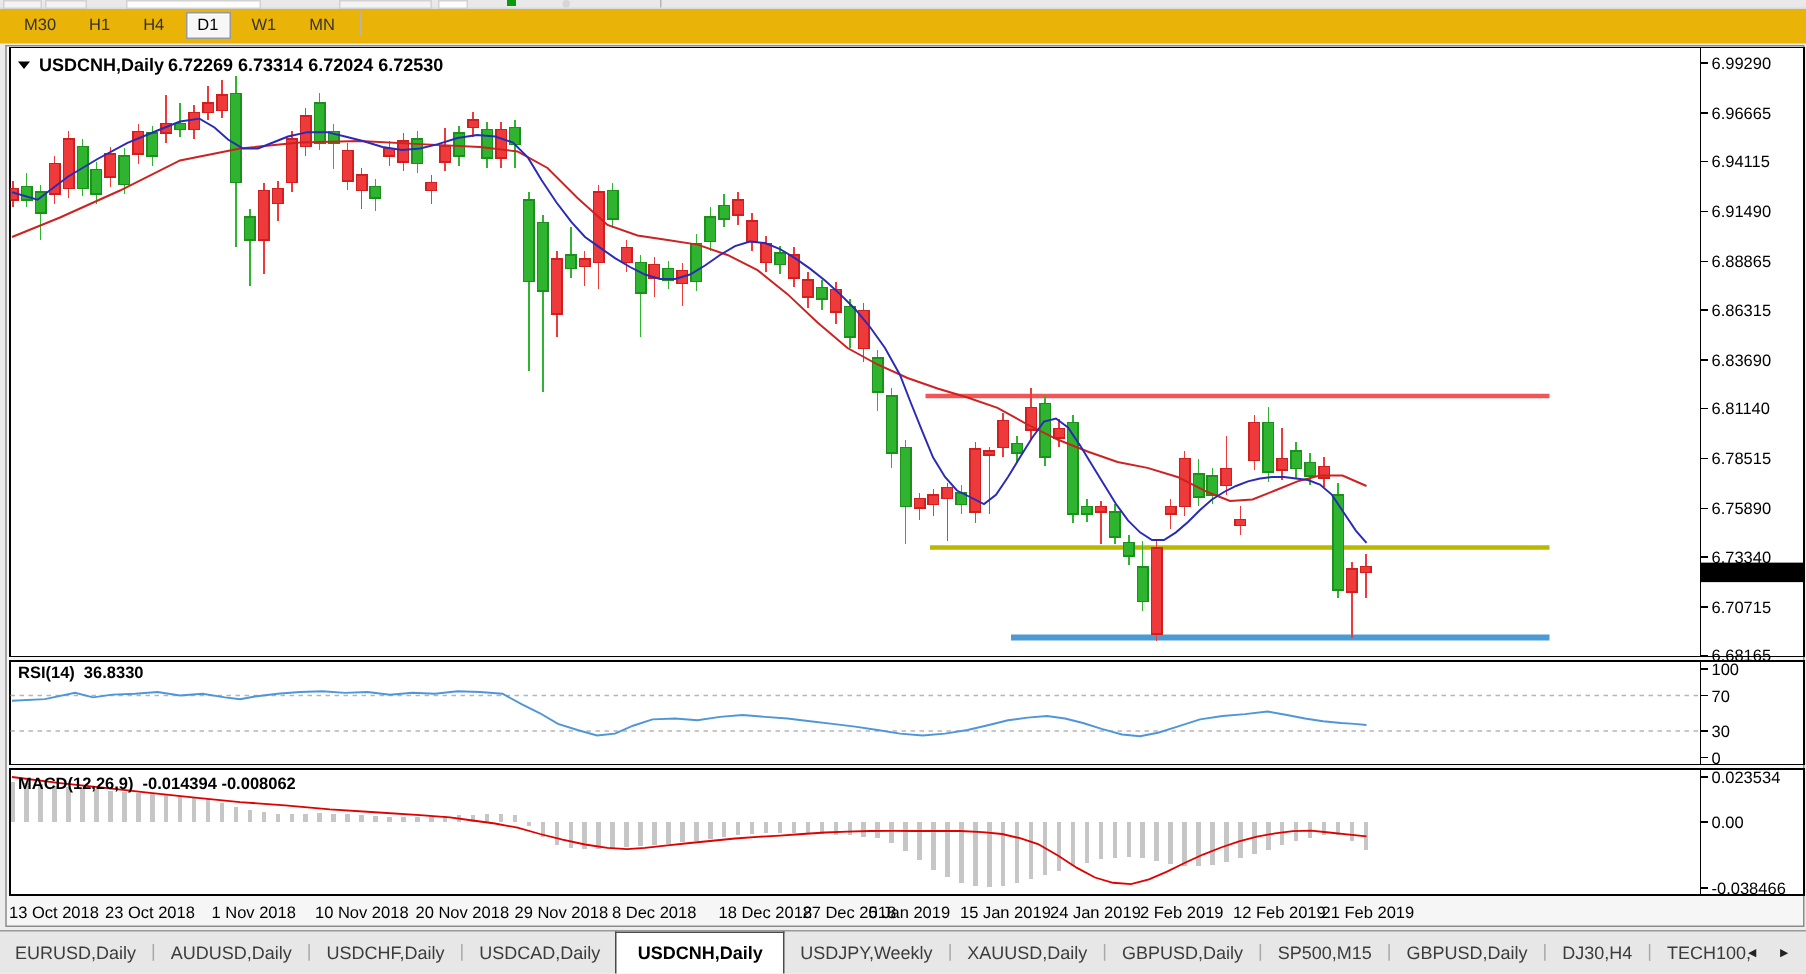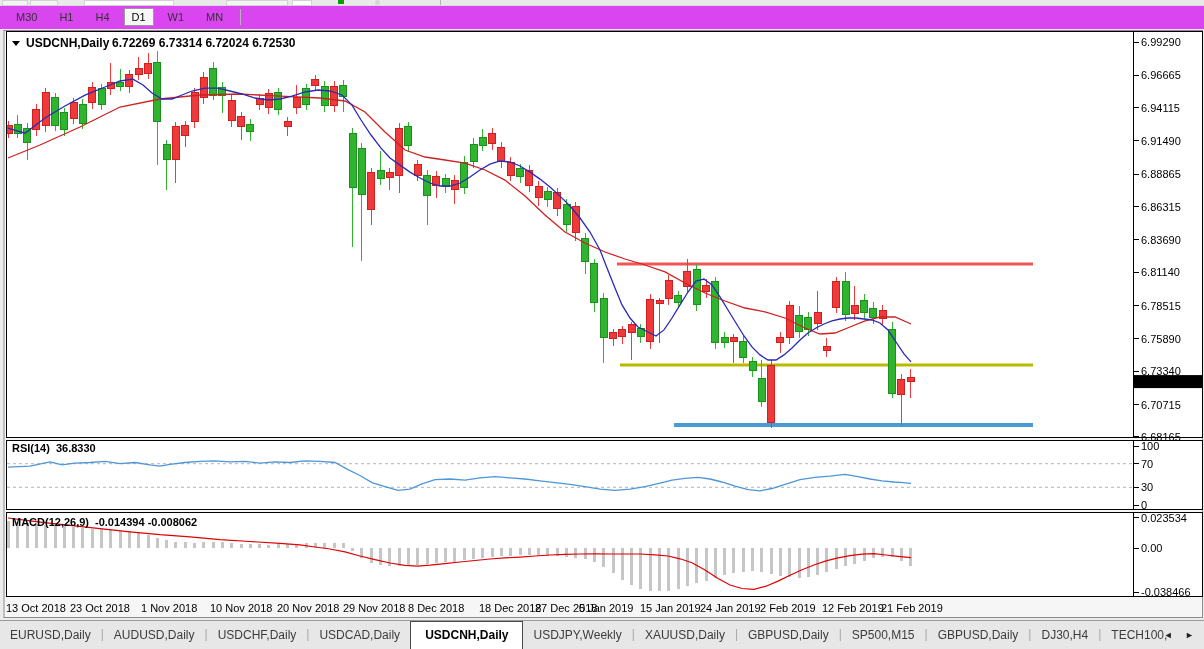--- a/index.html
+++ b/index.html
@@ -4,21 +4,21 @@
 <style>
   html,body{margin:0;padding:0;width:1204px;height:649px;overflow:hidden;background:#ececec;
             font-family:"Liberation Sans",sans-serif;}
   #stage{position:relative;width:1204px;height:649px;}
   .topstrip{position:absolute;left:0;top:0;width:1204px;height:5px;background:#e9e9e9;border-bottom:1px solid #dcdcdc;}
   .topstrip span{position:absolute;top:0;height:4px;}
   .frag{border:1px solid #d2d2d2;background:#f4f4f4;}
   .greensq{background:#0b9a0b;}
   .circ{background:#d6d6d6;border-radius:50%;}
   .edge{background:#b5b5b5;}
-  .toolbar{position:absolute;left:0;top:6px;width:1204px;height:23px;background:#d946ef;}
+  .toolbar{position:absolute;left:0;top:6px;width:1204px;height:23px;background:#eab308;}
   .tfbtn{display:inline-block;margin:2px 3px 0 3px;padding:2px 7px;font-size:11px;color:#333;
          border:1px solid transparent;cursor:default;}
   .tfbtn.active{background:#f7f7f7;border:1px solid #9a9a9a;box-shadow:inset 1px 1px 0 #ffffff;color:#000;}
   .tfbtn:first-child{margin-left:8px;}
   .tfsep{display:inline-block;width:1px;height:16px;background:#b4b4b4;margin:0 6px;vertical-align:middle;}
   svg{position:absolute;left:0;top:0;}
   svg text{font-family:"Liberation Sans",sans-serif;fill:#000;}
   .tabbar{position:absolute;left:0;top:620px;width:1204px;height:29px;background:#e7e7e7;
           border-top:1px solid #9a9a9a;white-space:nowrap;}
   .tab{display:inline-block;padding:6px 10px 0 10px;font-size:12px;color:#3c3c3c;height:23px;cursor:default;}

